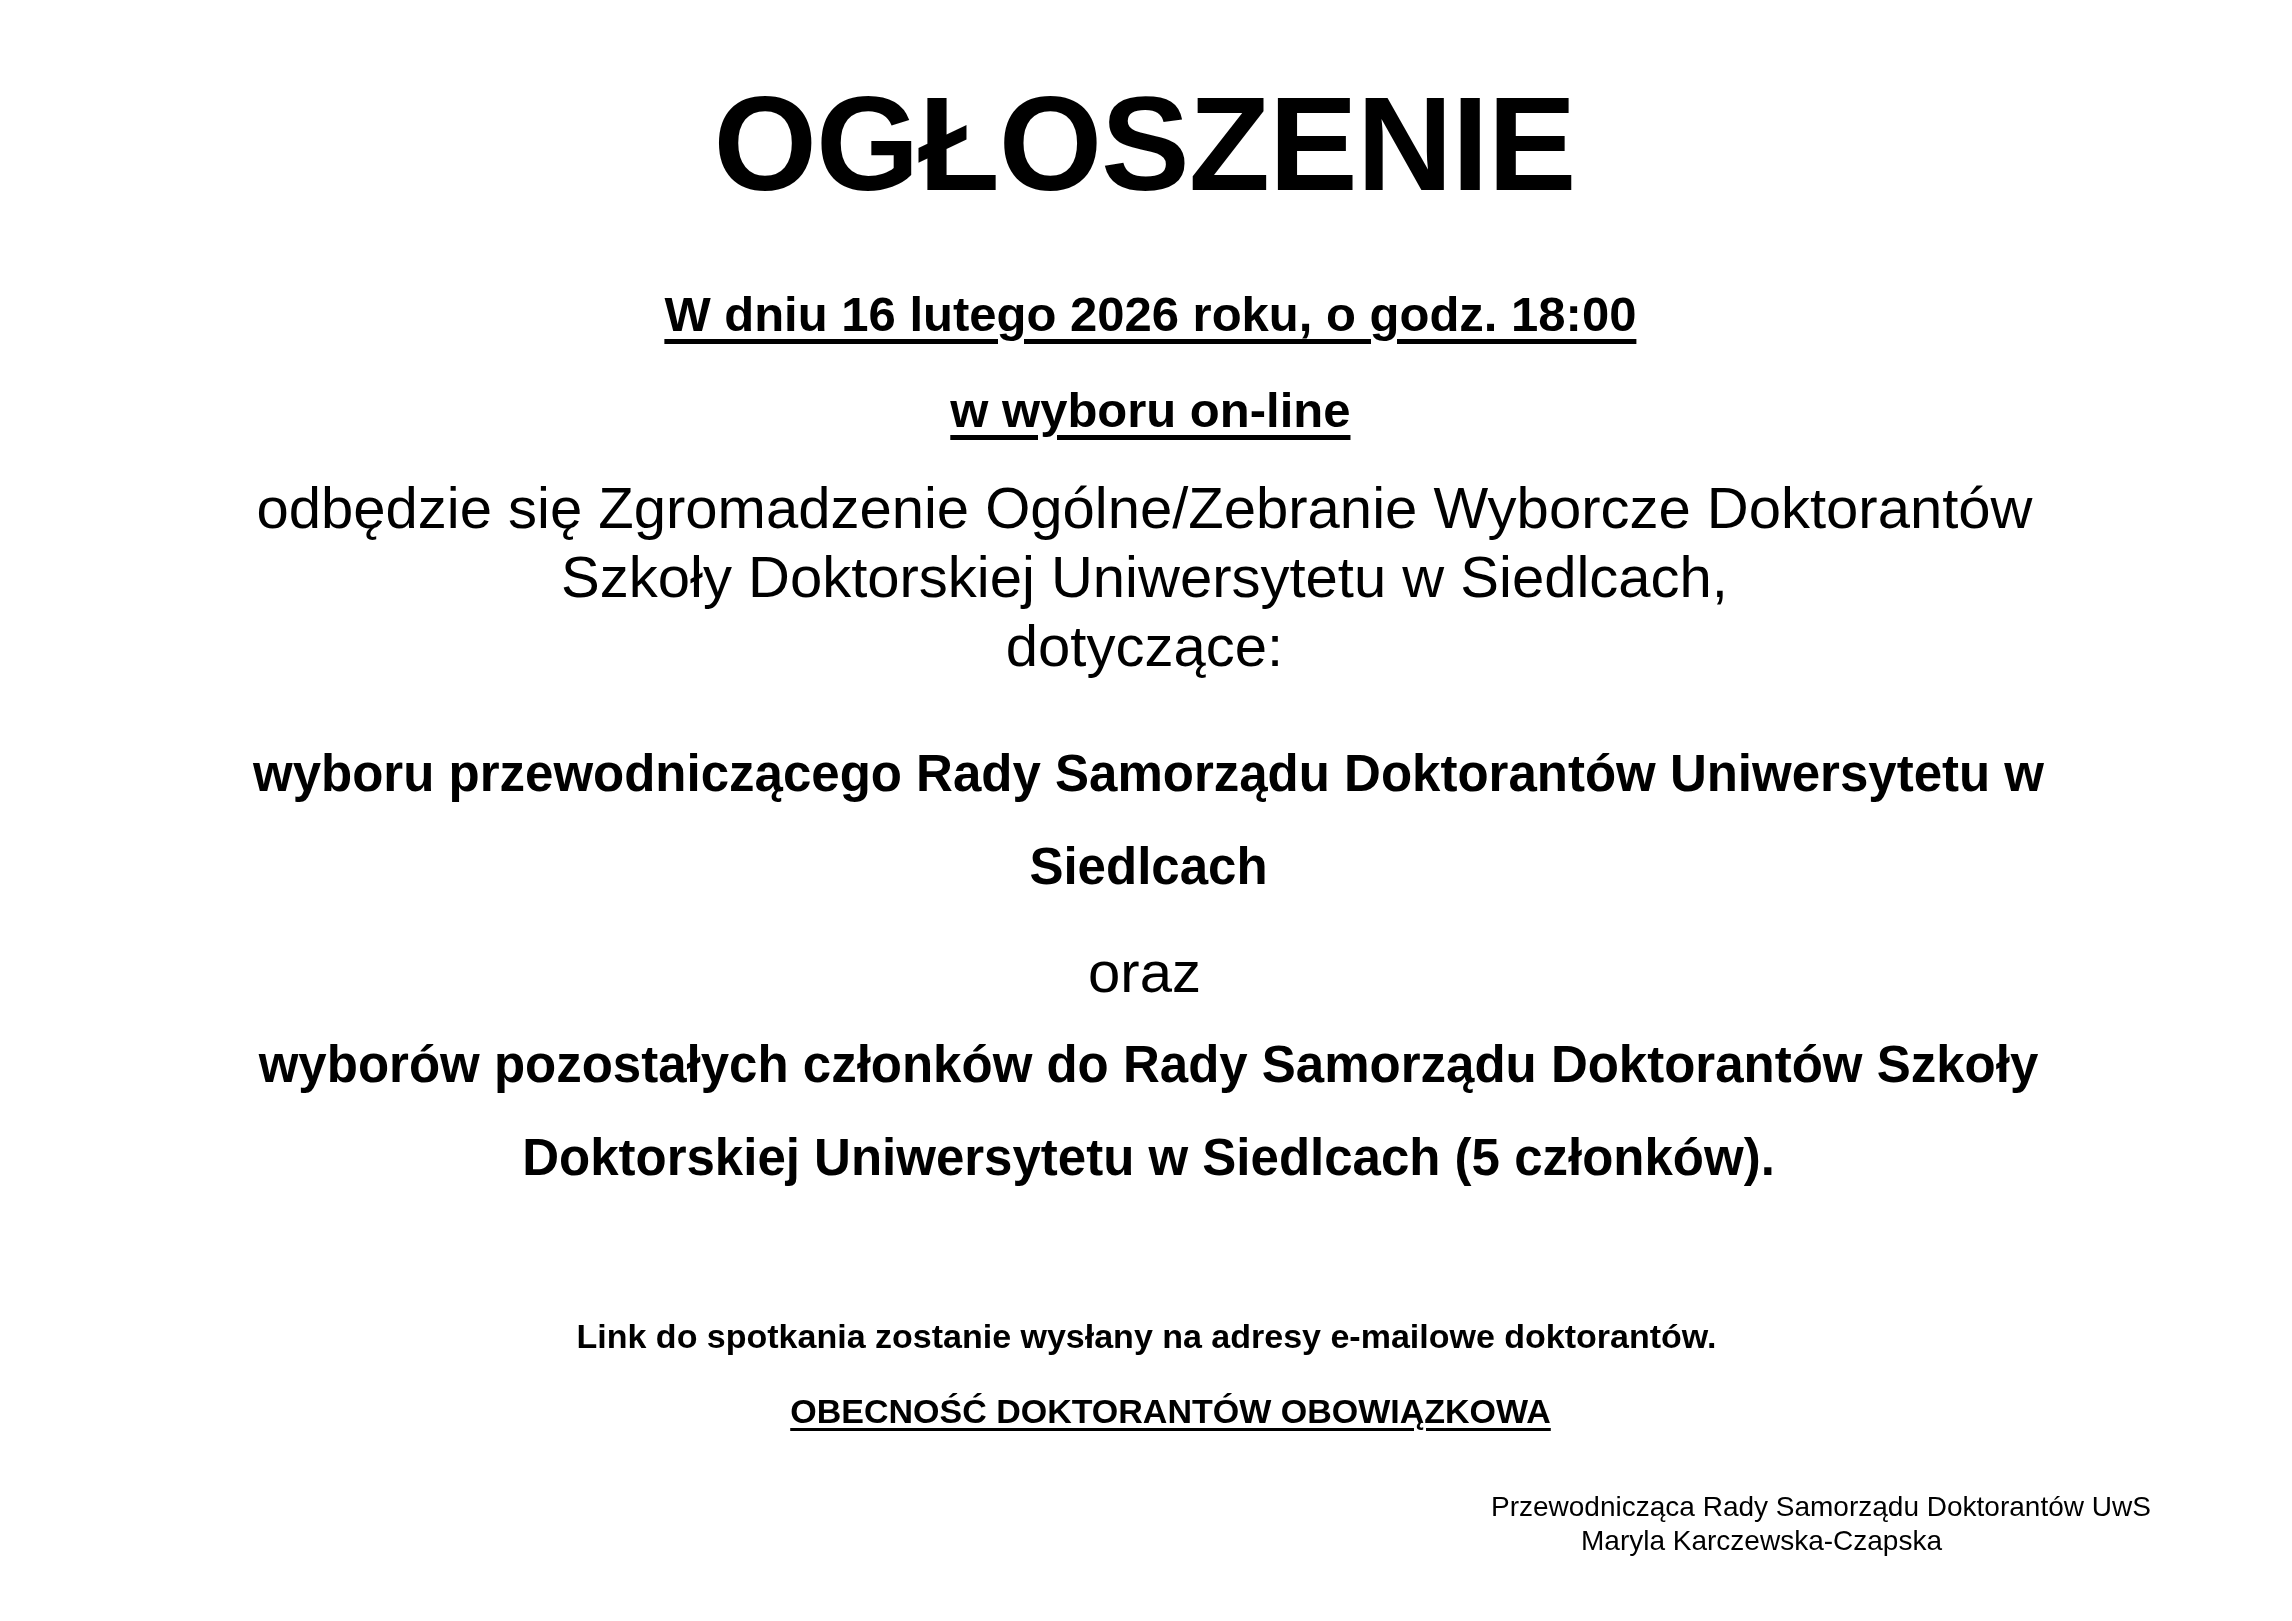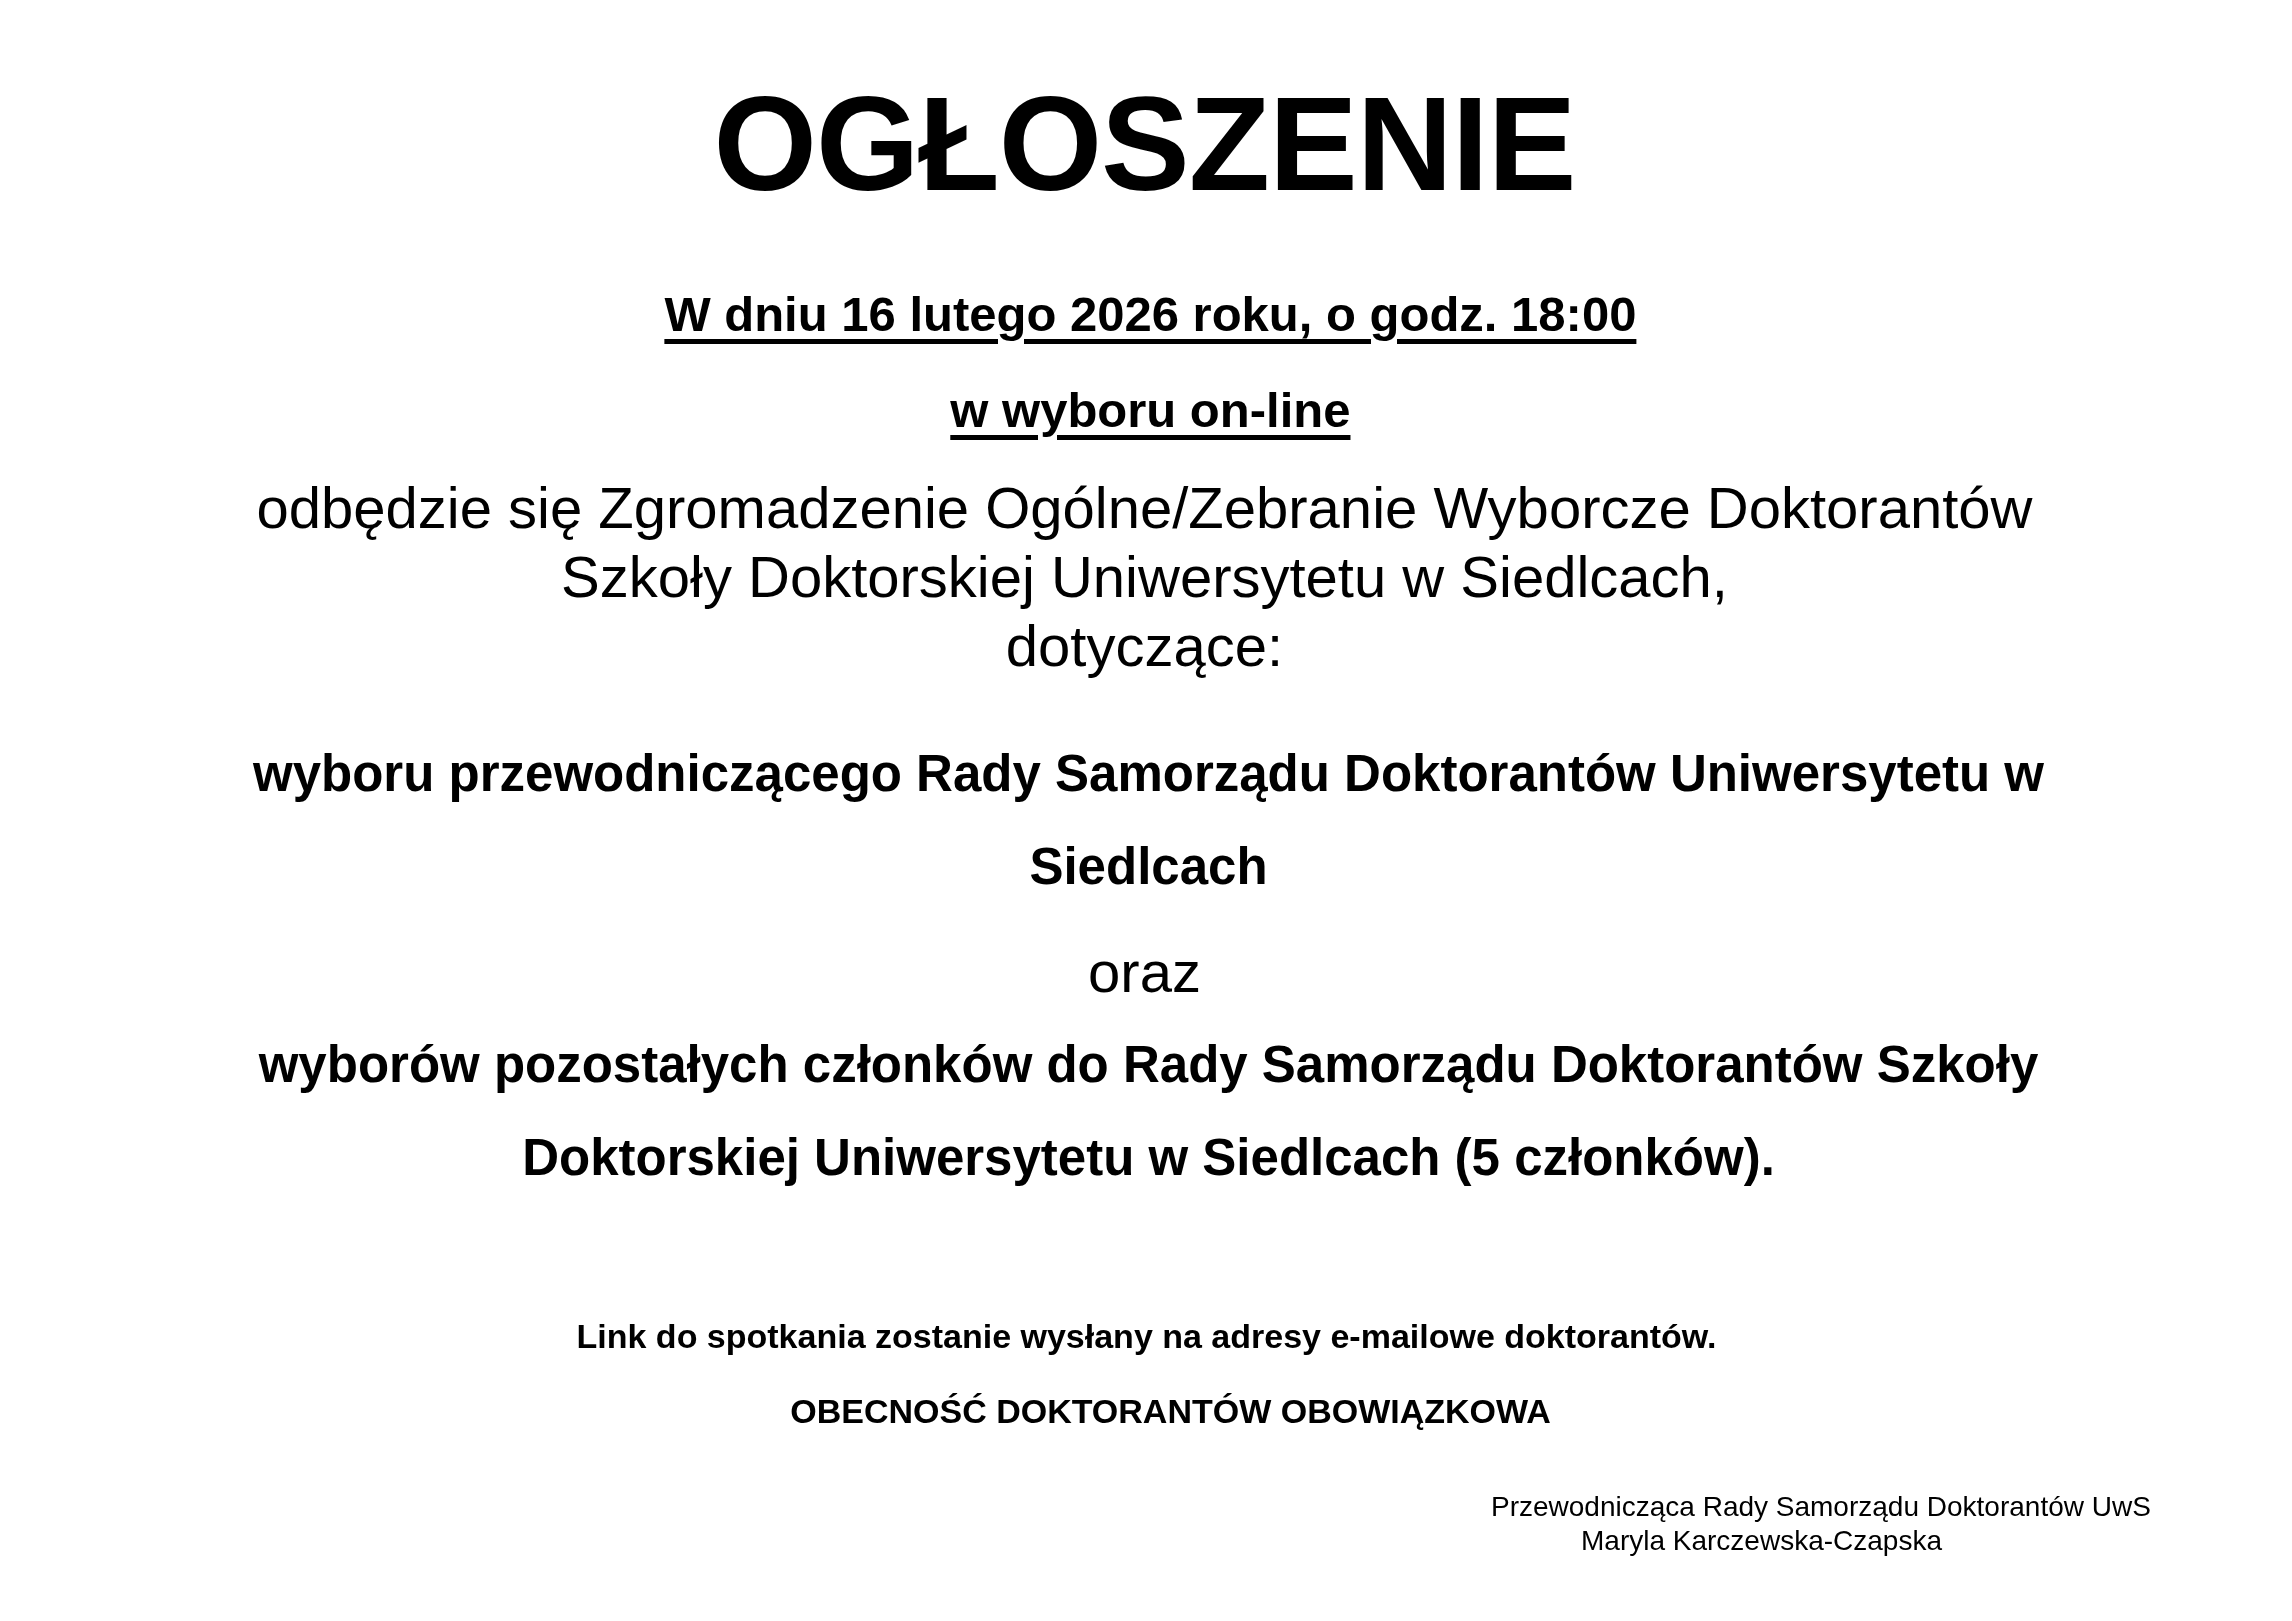--- a/index.html
+++ b/index.html
@@ -81,20 +81,21 @@
       top: 1319px;
     }
     .mandatory {
       font-weight: bold;
       font-size: 34px;
       line-height: 34px;
       top: 1394px;
       left: 2px;
     }
     .mandatory .u2 {
+      text-decoration: underline;
       text-decoration-thickness: 2.9px;
       text-underline-offset: 4.9px;
       margin-left: 44px;
     }
     .sig {
       position: absolute;
       font-size: 28px;
       line-height: 28px;
       white-space: nowrap;
     }

